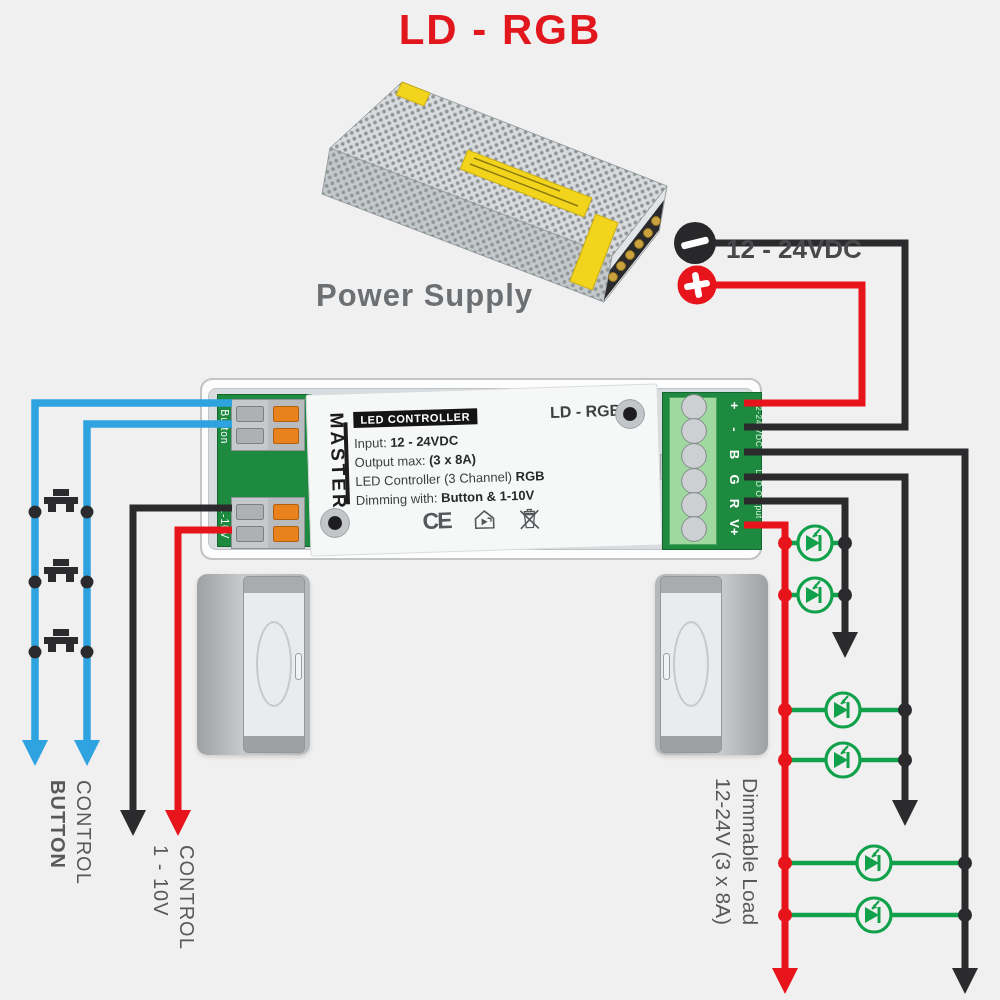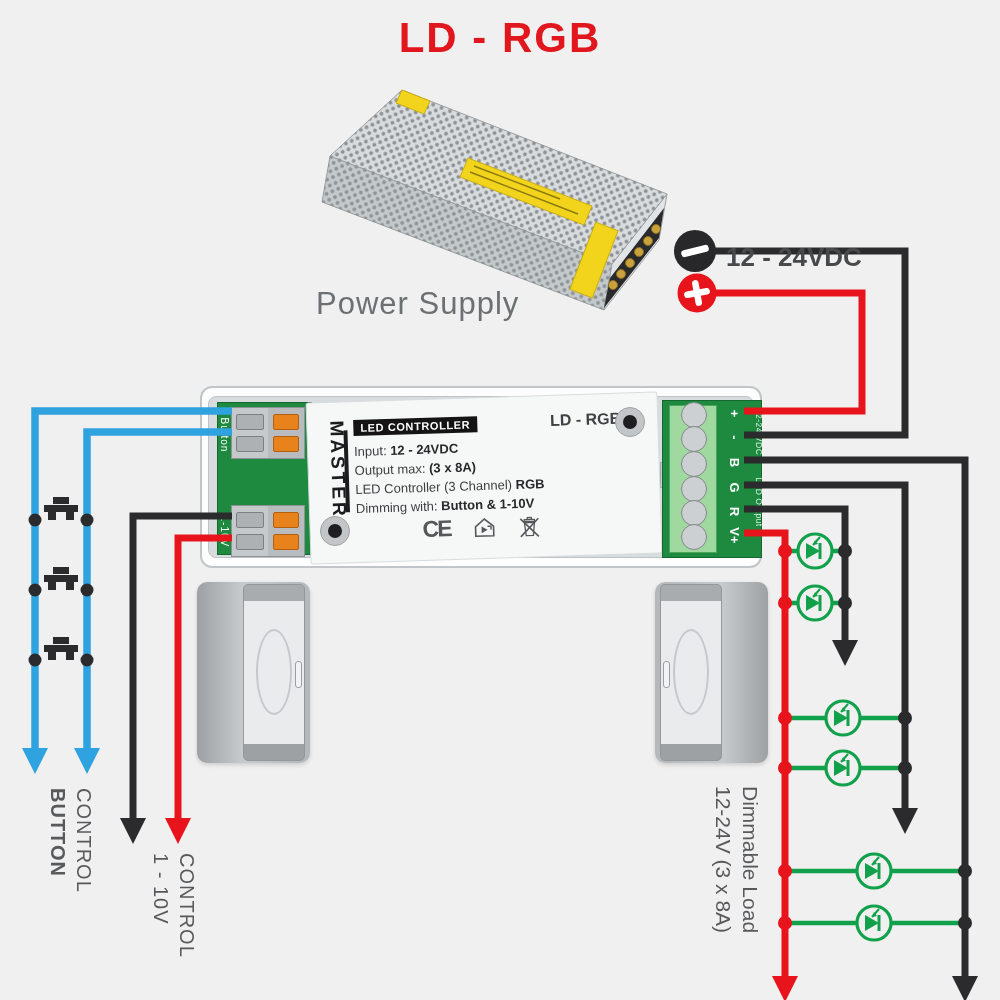--- a/index.html
+++ b/index.html
@@ -9,26 +9,26 @@
     --wire-red:#e8141b;
     --wire-green:#12a14b;
     --pcb:#1d8a40;
     --pcb-dark:#14682f;
     --gray-text:#58595b;
     --title-red:#e2161d;
   }
   *{margin:0;padding:0;box-sizing:border-box;}
   html,body{width:1000px;height:1000px;}
   body{background:var(--bg);font-family:"Liberation Sans",sans-serif;position:relative;overflow:hidden;}
-  .stage{position:absolute;inset:0;margin-top:8px;}
+  .stage{position:absolute;inset:0;}
 
   
   .title{position:absolute;left:0;top:6px;width:1000px;text-align:center;
          font-size:42px;font-weight:bold;letter-spacing:2px;color:var(--title-red);z-index:4;}
-  .ps-caption{position:absolute;left:316px;top:278px;font-size:31px;font-weight:normal;
+  .ps-caption{position:absolute;left:316px;top:278px;font-size:31px;font-weight:bold;
          color:#6d7073;letter-spacing:1px;z-index:4;}
   .vdc-label{position:absolute;left:726px;top:234px;font-size:26px;font-weight:bold;
          color:#48494b;z-index:4;}
 
   .v-label{position:absolute;transform:rotate(90deg);transform-origin:top left;
          color:var(--gray-text);z-index:4;white-space:nowrap;}
   .v-label .l1,.v-label .l2{display:block;}
   #lbl-control-button{left:97px;top:780px;font-size:20px;line-height:26px;letter-spacing:1px;}
   #lbl-control-button .l2{font-weight:bold;}
   #lbl-control-110v{left:200px;top:845px;font-size:20px;line-height:26px;letter-spacing:1px;}

